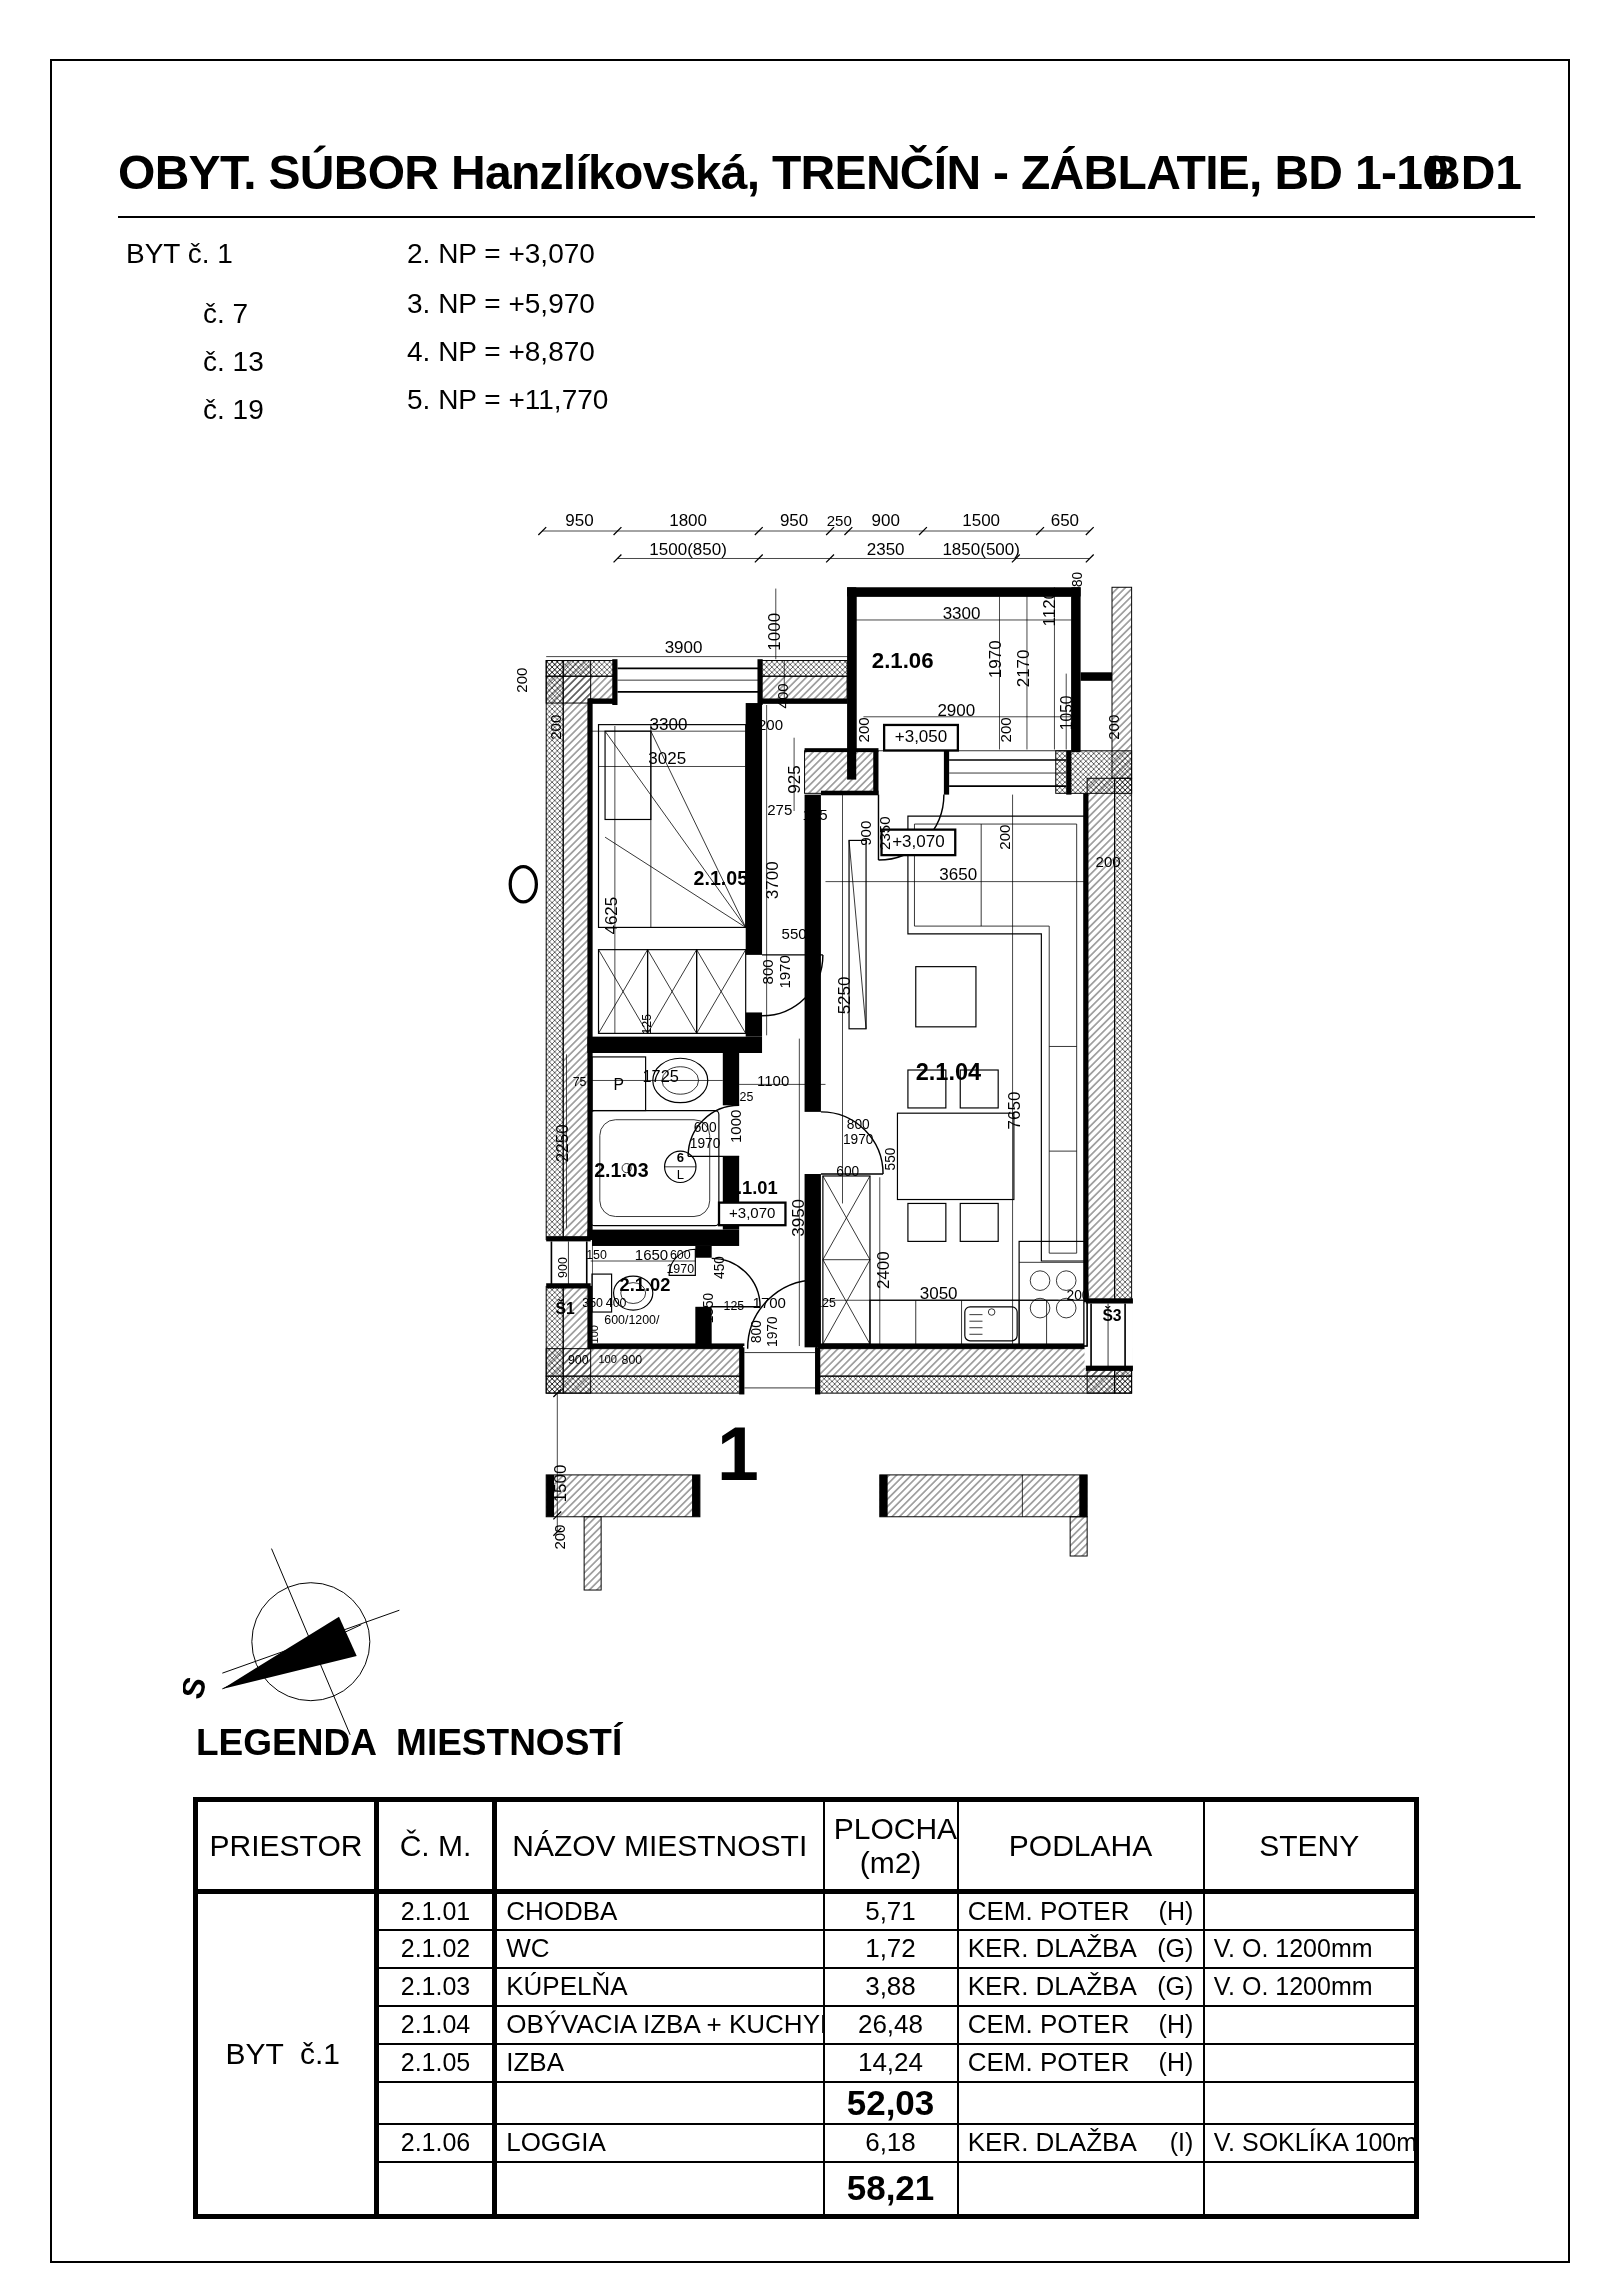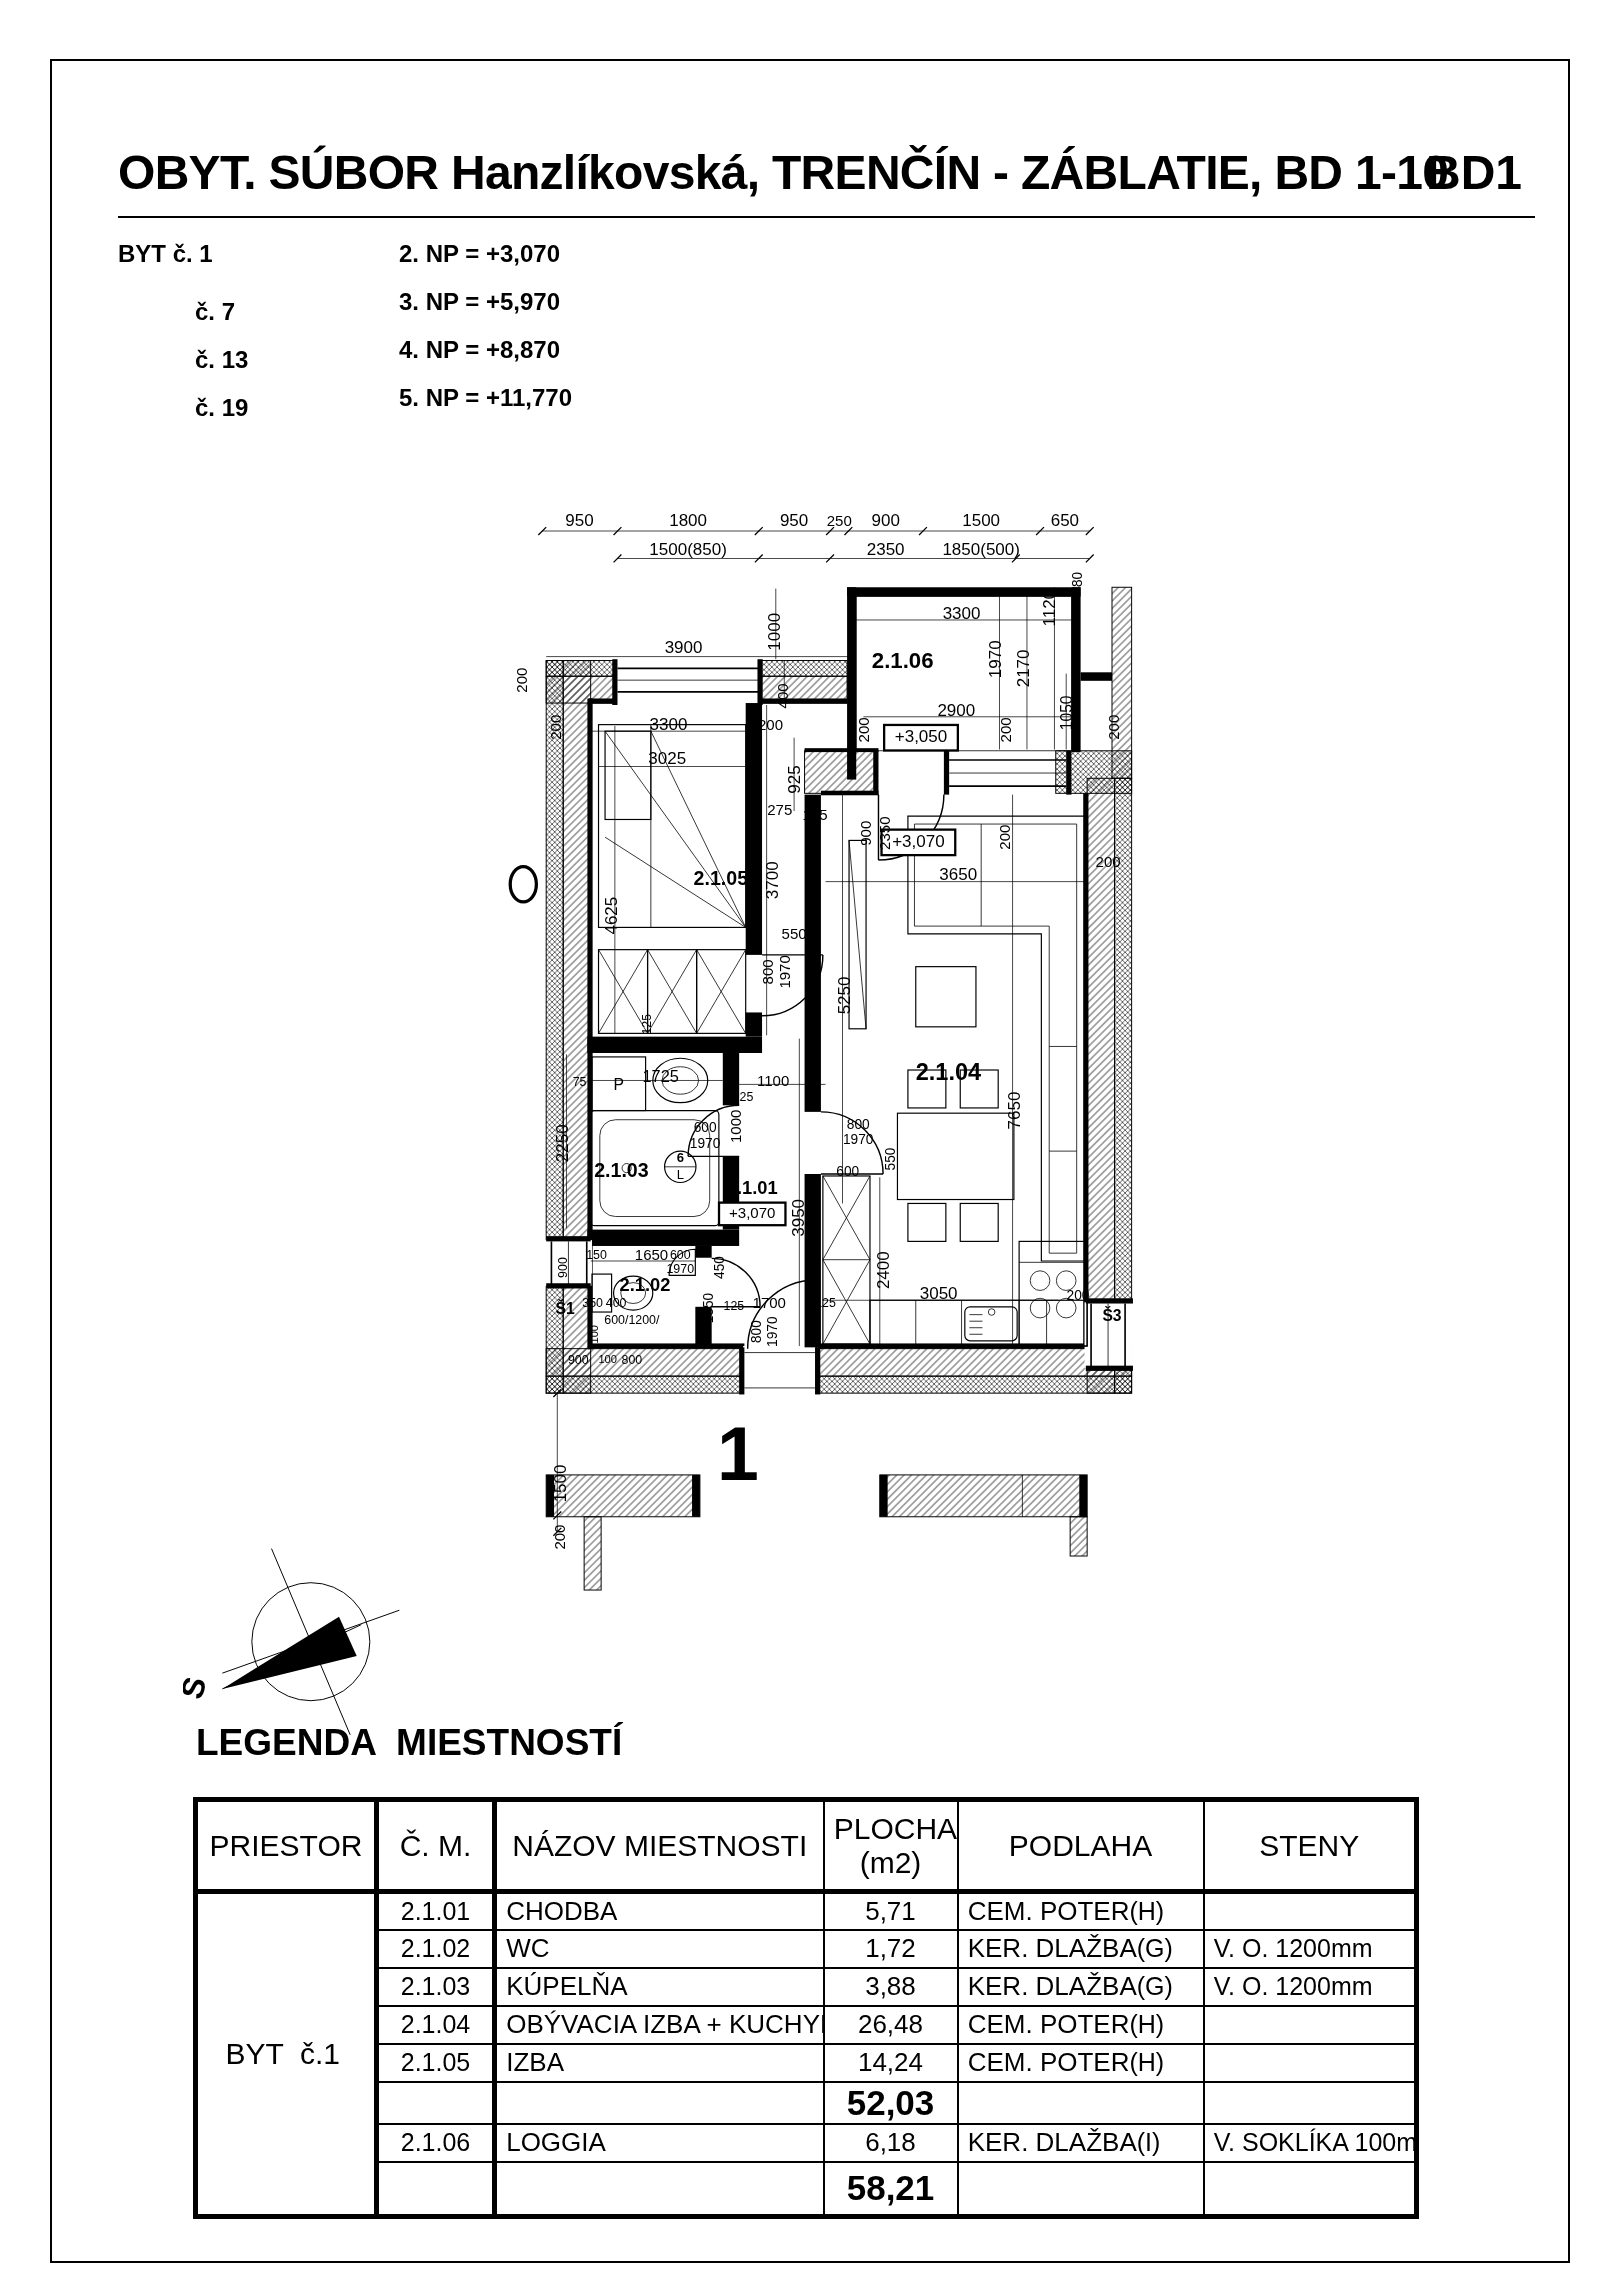--- a/index.html
+++ b/index.html
@@ -2,36 +2,36 @@
 <html style="font-size:10.5px"><head>
 <meta charset="utf-8">
 <style>
   html,body{margin:0;padding:0;background:#888;}
   .page{position:relative;width:1622px;height:2295px;background:#fff;color:#000;
         font-family:"Liberation Sans",sans-serif;overflow:hidden;}
   .frame{position:absolute;left:50px;top:59px;width:1516px;height:2200px;border:2px solid #000;}
   .title{position:absolute;left:118px;top:145px;font-size:48px;font-weight:bold;letter-spacing:-0.7px;white-space:pre;}
   .code{position:absolute;left:1375px;top:145px;width:147px;text-align:right;font-size:48px;font-weight:bold;}
   .rule{position:absolute;left:118px;top:216px;width:1417px;height:2px;background:#000;}
-  .flats{position:absolute;left:118px;top:230px;font-size:24px;font-weight:bold;}
+  .flats{position:absolute;left:126px;top:230px;font-size:28px;font-weight:normal;}
   .flat-row{display:grid;grid-template-columns:281px auto;height:48px;align-items:center;}
   .flat-row .fno{white-space:pre;}
   .flat-row.ind .fno{padding-left:77px;margin-top:20px;}
   .legend-title{position:absolute;left:196px;top:1722px;font-size:37px;font-weight:bold;white-space:pre;}
   table.legend{position:absolute;left:193px;top:1797px;width:1221px;border-collapse:collapse;table-layout:fixed;
                border:5.9px solid #000;font-size:26px;padding-left:18px;}
   table.legend th,table.legend td{padding:0 9.2px;overflow:hidden;white-space:nowrap;}
   table.legend th{font-weight:normal;font-size:30px;text-align:center;border-bottom:5.9px solid #000;}
   .bl-thick{border-left:5.9px solid #000;}
   .bl-thin{border-left:2px solid #000;}
   tr.dr td{border-top:2px solid #000;}
   td.cm{text-align:center;font-size:25px;}
   td.area{text-align:center;}
   td.tot{text-align:center;font-weight:bold;font-size:35px;}
-  .pod{display:flex;align-items:center;}
+  .pod{display:flex;justify-content:space-between;align-items:center;}
   .pod .kod{font-size:25px;}
   td.steny{font-size:25px;}
   .priestor-cell{vertical-align:middle;}
   .priestor-stack{display:flex;flex-direction:row;gap:17px;font-size:30px;padding-left:18.3px;}
   .priestor-stack .pl{white-space:pre;}
   .priestor-stack .pl.ind{padding-left:69px;}
   svg .k{fill:#000;}
   svg .ph{fill:url(#h1);stroke:#000;stroke-width:1.5;}
   svg .pc{fill:url(#h2);stroke:#000;stroke-width:1.5;}
   svg .f{fill:none;stroke:#000;stroke-width:1.8;}

